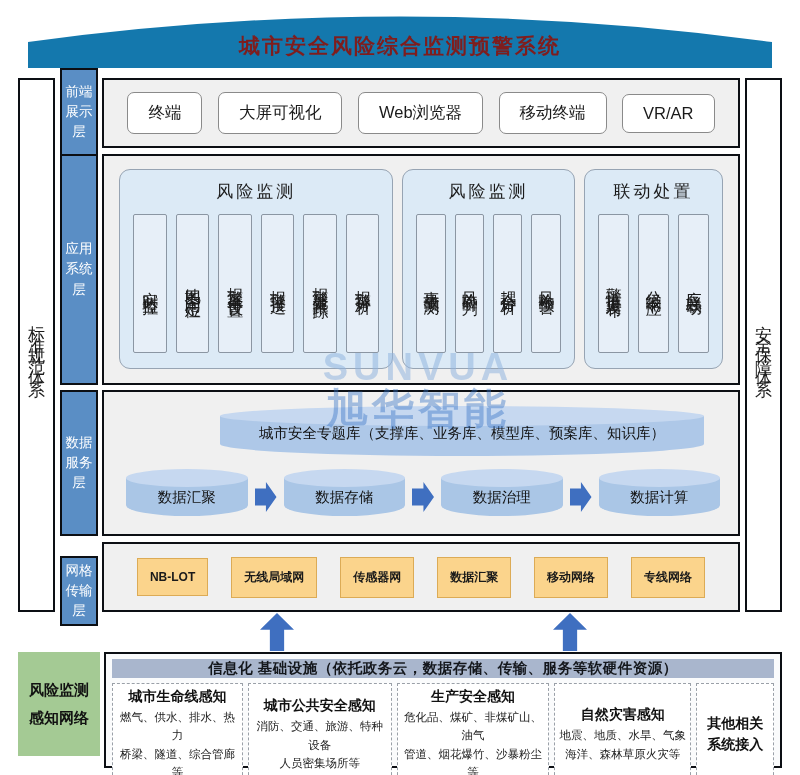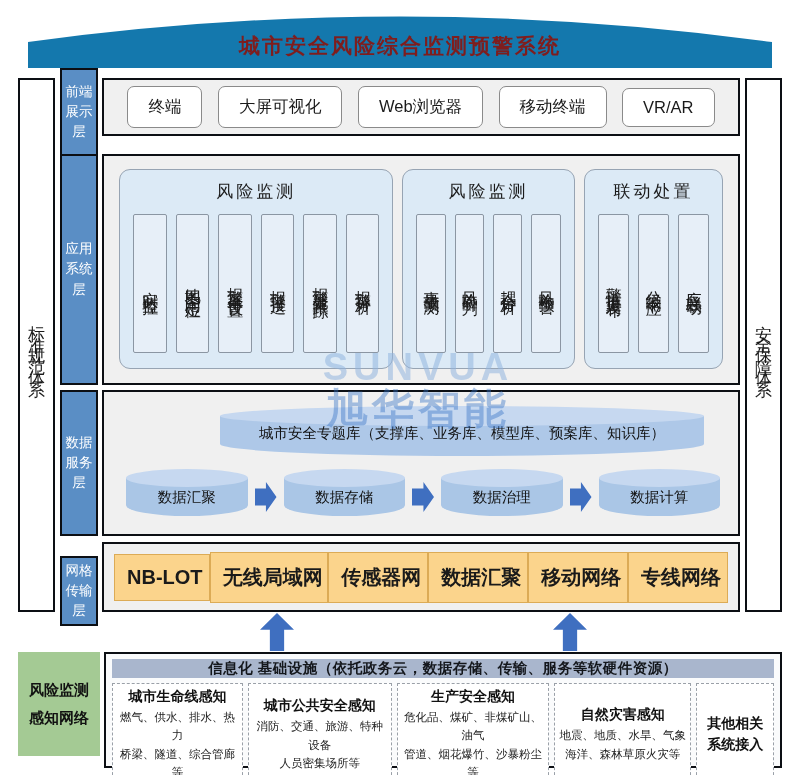--- a/index.html
+++ b/index.html
@@ -24,21 +24,21 @@
   .ltab { position:absolute; left:60px; width:38px; background:#5a8ec5; border:2px solid #0c0f14;
     color:#fff; display:flex; align-items:center; justify-content:center; }
   .ltab span { font-size:13.5px; line-height:1.5; text-align:center; white-space:pre-line; }
   .ltab.l1 { top:68px;  height:88px; }
   .ltab.l2 { top:154px; height:231px; }
   .ltab.l3 { top:390px; height:146px; }
   .ltab.l4 { top:556px; height:70px; }
 
   
   .row { position:absolute; left:102px; width:638px; background:#f0f0f0; border:2.5px solid #0c0f14; }
-  .row.r1 { top:78px;  height:58px; display:flex; align-items:center; justify-content:space-evenly; padding:0 8px; }
+  .row.r1 { top:78px;  height:70px; display:flex; align-items:center; justify-content:space-evenly; padding:0 8px; }
   .row.r2 { top:154px; height:231px; display:flex; gap:9px; padding:13px 15px 14px; }
   .row.r3 { top:390px; height:146px; }
   .row.r4 { top:542px; height:70px; display:flex; align-items:center; justify-content:space-evenly; padding:0 10px; }
 
   
   .fe-box { background:#fff; border:1.5px solid #8a8a8a; border-radius:7px; padding:9px 20px;
     font-size:16.5px; color:#1a1a1a; white-space:nowrap; }
 
   
   .group { background:#dceaf6; border:1px solid #97a4b3; border-radius:11px;
@@ -63,21 +63,21 @@
   .cyl { position:relative; flex:1; height:38px; background:#aac6e6;
     border-radius:0 0 50% 50% / 0 0 11px 11px; display:flex; align-items:center; justify-content:center; }
   .cyl::before { content:""; position:absolute; left:0; right:0; top:-9px; height:18px;
     border-radius:50%; background:#c6d8f0; }
   .cyl span { position:relative; z-index:1; font-size:14.5px; color:#111; }
   .flow-arrow { width:22px; height:30px; flex:0 0 22px; background:#3f6fc0;
     clip-path:polygon(0 22%, 52% 22%, 52% 0, 100% 50%, 52% 100%, 52% 78%, 0 78%); }
 
   
   .net-box { background:#fbd48c; border:1.5px solid #dcab56; padding:11px 12px; min-width:70px;
-    text-align:left; font-size:20px; font-weight:600; color:#1a1a1a; white-space:nowrap; }
+    text-align:left; font-size:12px; font-weight:600; color:#1a1a1a; white-space:nowrap; }
 
   
   .up-arrow { position:absolute; top:613px; width:34px; height:38px; background:#3f6fc0;
     clip-path:polygon(50% 0, 100% 44%, 71% 44%, 71% 100%, 29% 100%, 29% 44%, 0 44%); }
   .up-arrow.a1 { left:260px; } .up-arrow.a2 { left:553px; }
 
   
   .green-box { position:absolute; left:18px; top:652px; width:82px; height:104px;
     background:#a4ca94; display:flex; align-items:center; justify-content:center; }
   .green-box span { font-size:15px; font-weight:600; line-height:1.9; text-align:center;

